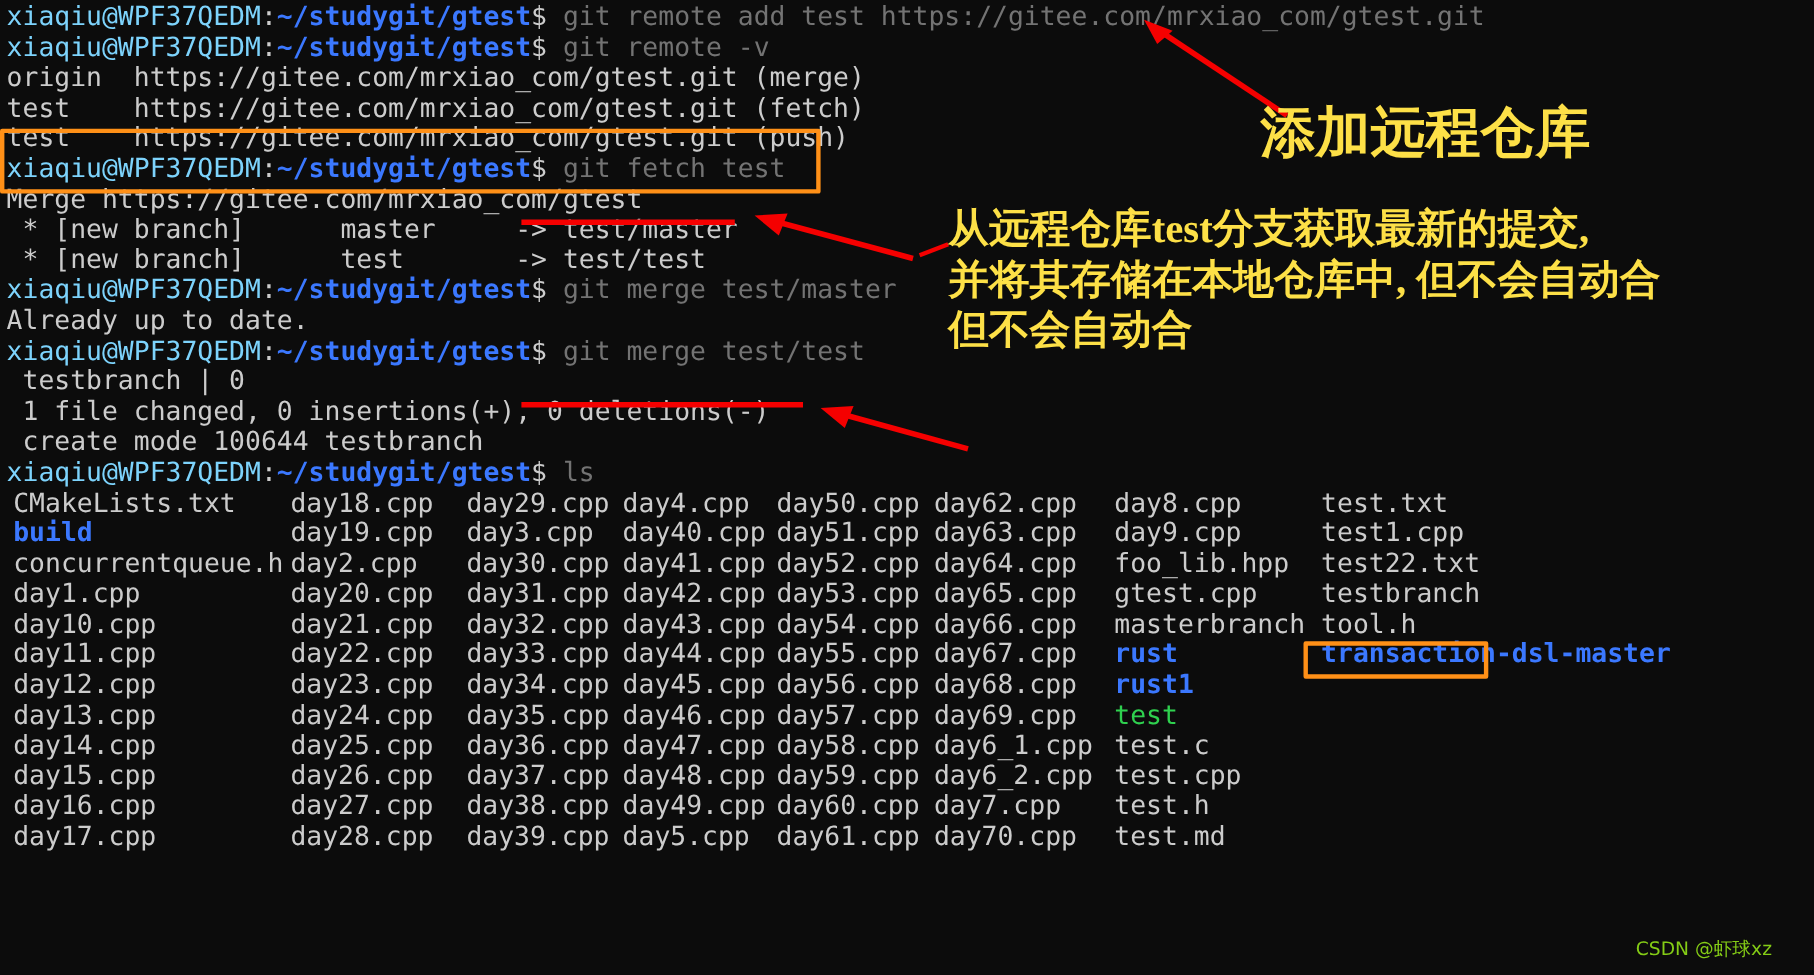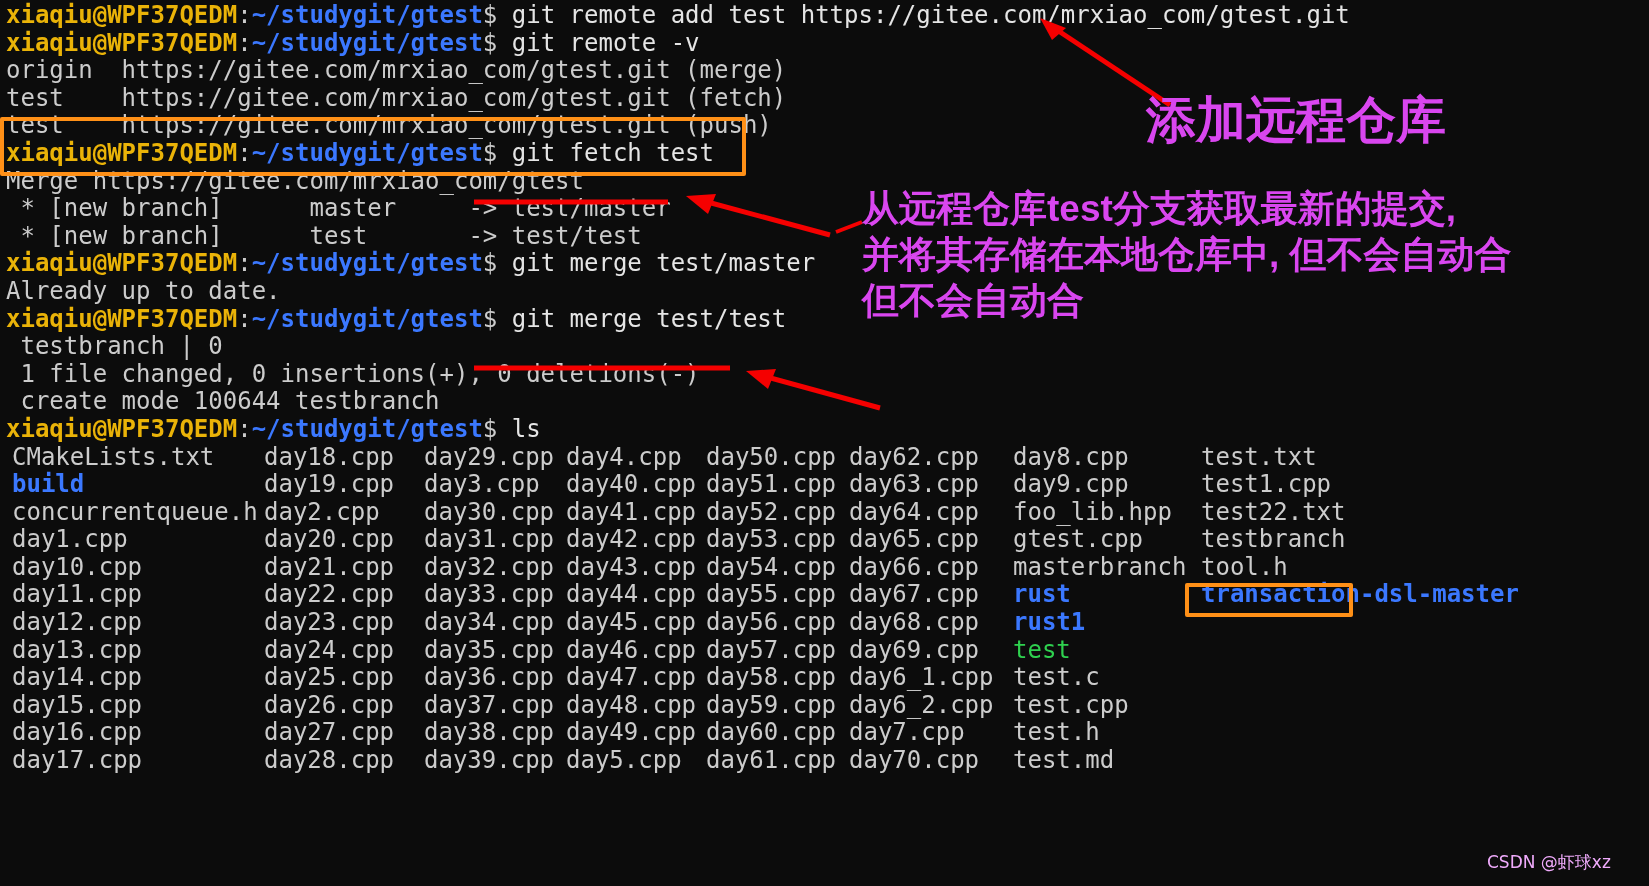--- a/index.html
+++ b/index.html
@@ -22,25 +22,25 @@
   }
 
   .line {
     height: 27.6px;
     line-height: 27.6px;
     white-space: pre;
     font-size: 24px;
     color: #cccccc;
     letter-spacing: 0px;
   }
-  .user   { color: #eab308; font-weight: 700; }
+  .user   { color: #7dd3fc; font-weight: 400; }
   .colon  { color: #cccccc; }
   .path   { color: #3b78ff; font-weight: 700; }
   .dollar { color: #cccccc; }
-  .cmd    { color: #e5e5e5; }
+  .cmd    { color: #737373; }
   .out    { color: #cccccc; }
   .dir    { color: #3b78ff; font-weight: 700; }
   .exe    { color: #2fd14f; font-weight: 400; }
 
   
   .ls-grid {
     font-size: 24px;
     line-height: 27.6px;
     color: #cccccc;
     white-space: pre;
@@ -53,34 +53,34 @@
   }
 
   
   #overlay {
     position: absolute;
     inset: 0;
     pointer-events: none;
   }
   .anno-text {
     position: absolute;
-    color: #d946ef;
-    font-family: Liberation Sans, sans-serif;
+    color: #fde047;
+    font-family: Liberation Serif, serif;
     font-weight: 700;
     white-space: pre;
     line-height: 1.08;
   }
   .box-hl {
     position: absolute;
     border: 4px solid #ff9017;
     border-radius: 2px;
   }
   .watermark {
     position: absolute;
-    color: #f0abfc;
+    color: #84cc16;
     font-size: 17px;
     font-family: "DejaVu Sans", "Liberation Sans", sans-serif;
     white-space: pre;
   }
   svg.anno-svg {
     position: absolute;
     inset: 0;
     width: 1649px; height: 886px;
     overflow: visible;
   }

